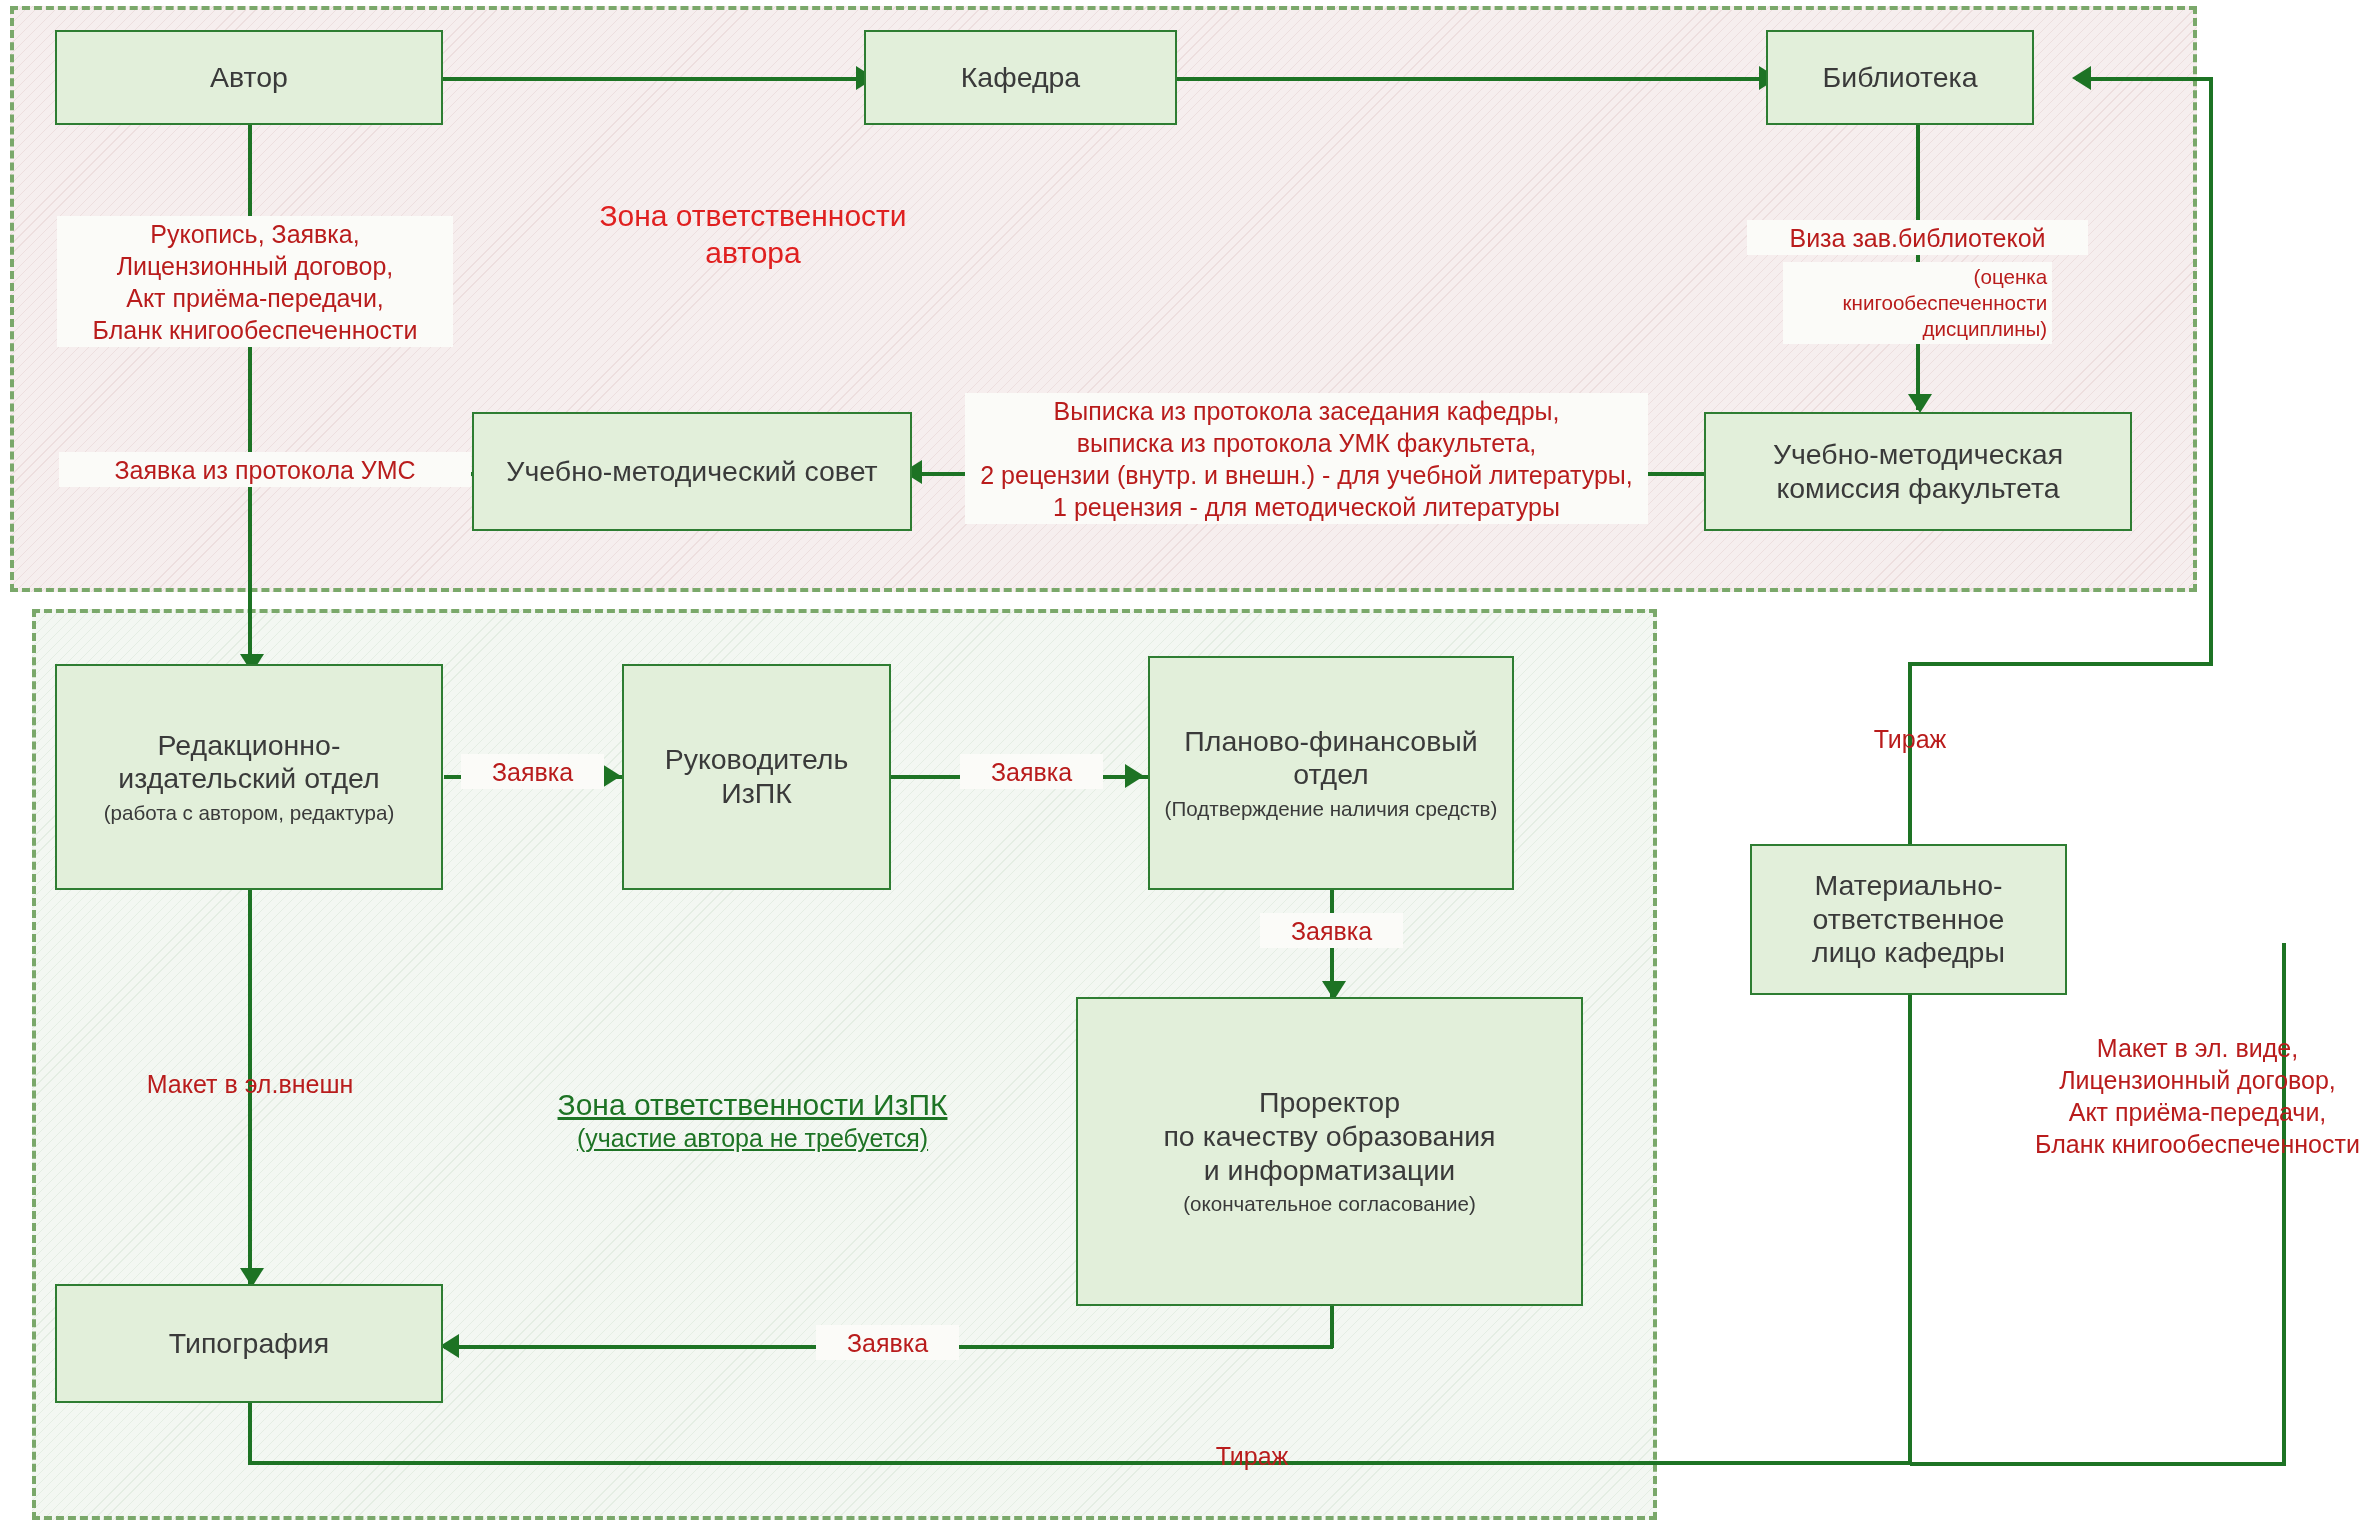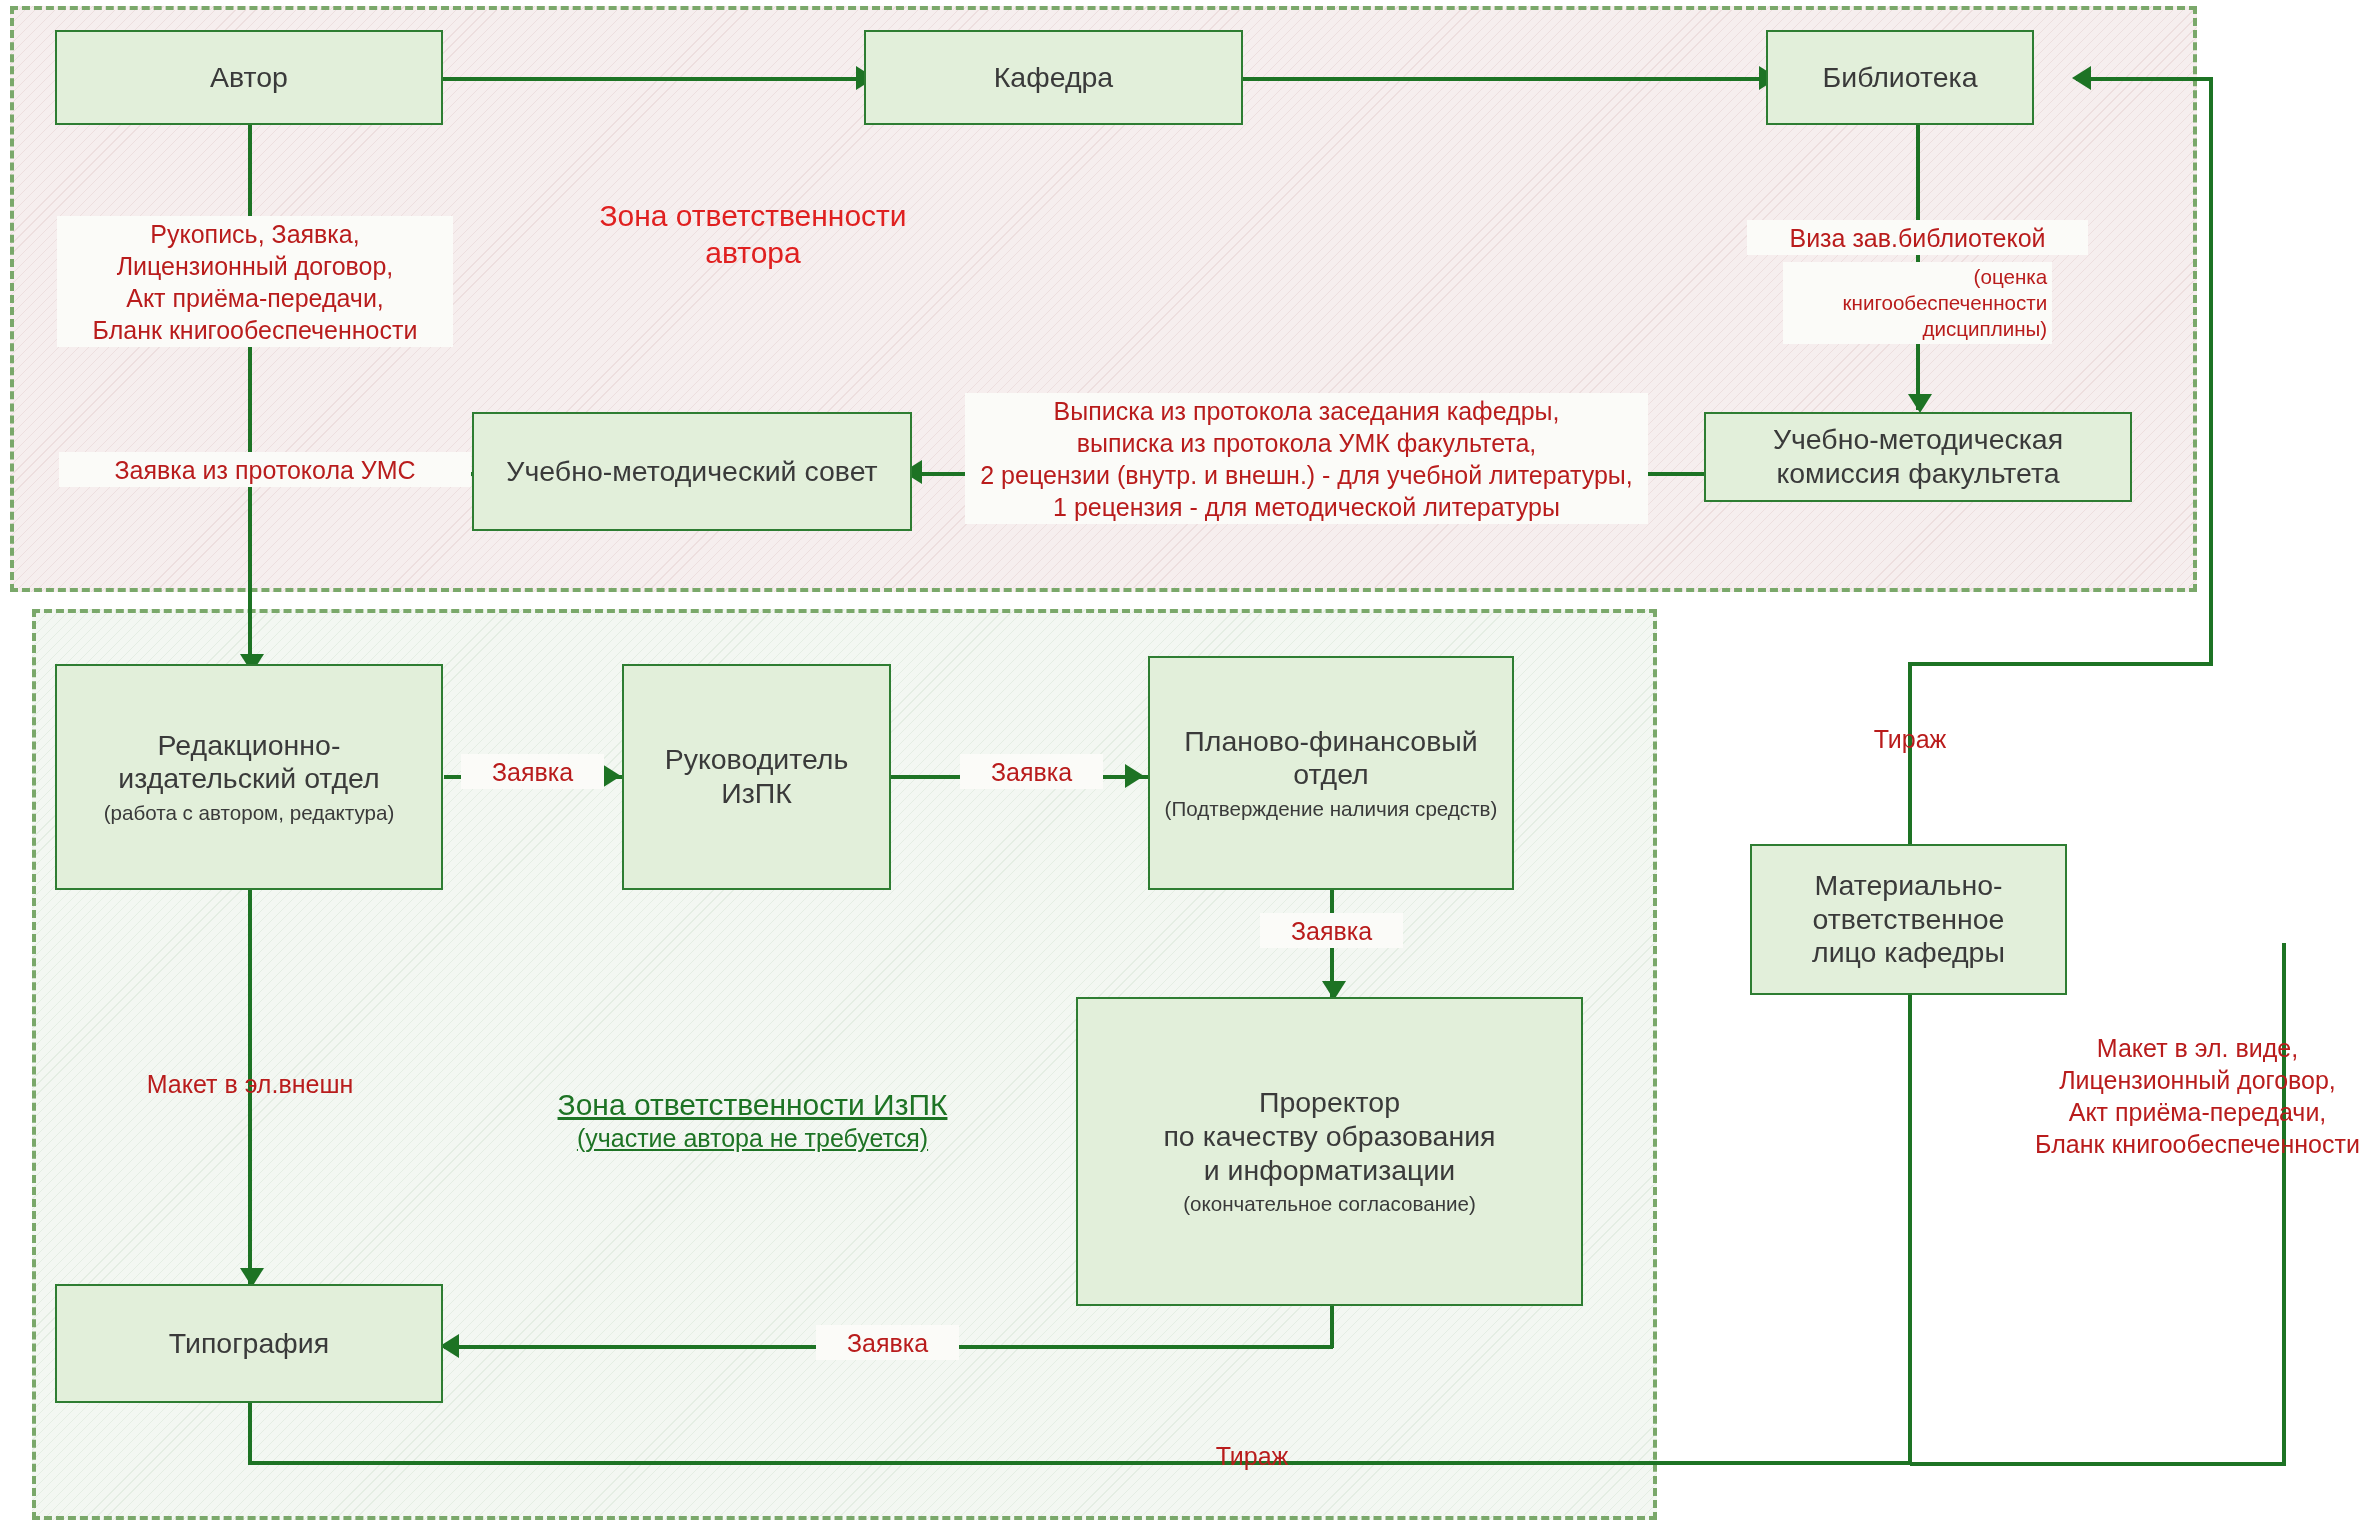--- a/index.html
+++ b/index.html
@@ -155,33 +155,33 @@
 
   <div class="ln lnv" style="left:2282px;top:943px;height:523px;"></div>
   <div class="ln lnh" style="left:1910px;top:1462px;width:376px;"></div>
 
   <div class="ln lnv" style="left:2282px;top:77px;height:872px;opacity:0;"></div>
 
   <div class="node" style="left:55px;top:30px;width:388px;height:95px;">
     <span class="ttl">Автор</span>
   </div>
 
-  <div class="node" style="left:864px;top:30px;width:379px;height:95px;">
+  <div class="node" style="left:864px;top:30px;width:313px;height:95px;">
     <span class="ttl">Кафедра</span>
   </div>
 
   <div class="node" style="left:1766px;top:30px;width:268px;height:95px;">
     <span class="ttl">Библиотека</span>
   </div>
 
   <div class="node" style="left:472px;top:412px;width:440px;height:119px;">
     <span class="ttl">Учебно-методический совет</span>
   </div>
 
-  <div class="node" style="left:1704px;top:412px;width:428px;height:90px;">
+  <div class="node" style="left:1704px;top:412px;width:428px;height:119px;">
     <span class="ttl">Учебно-методическая
 комиссия факультета</span>
   </div>
 
   <div class="node" style="left:55px;top:664px;width:388px;height:226px;">
     <span class="ttl">Редакционно-
 издательский отдел</span>
     <span class="sub">(работа с автором, редактура)</span>
   </div>
 

